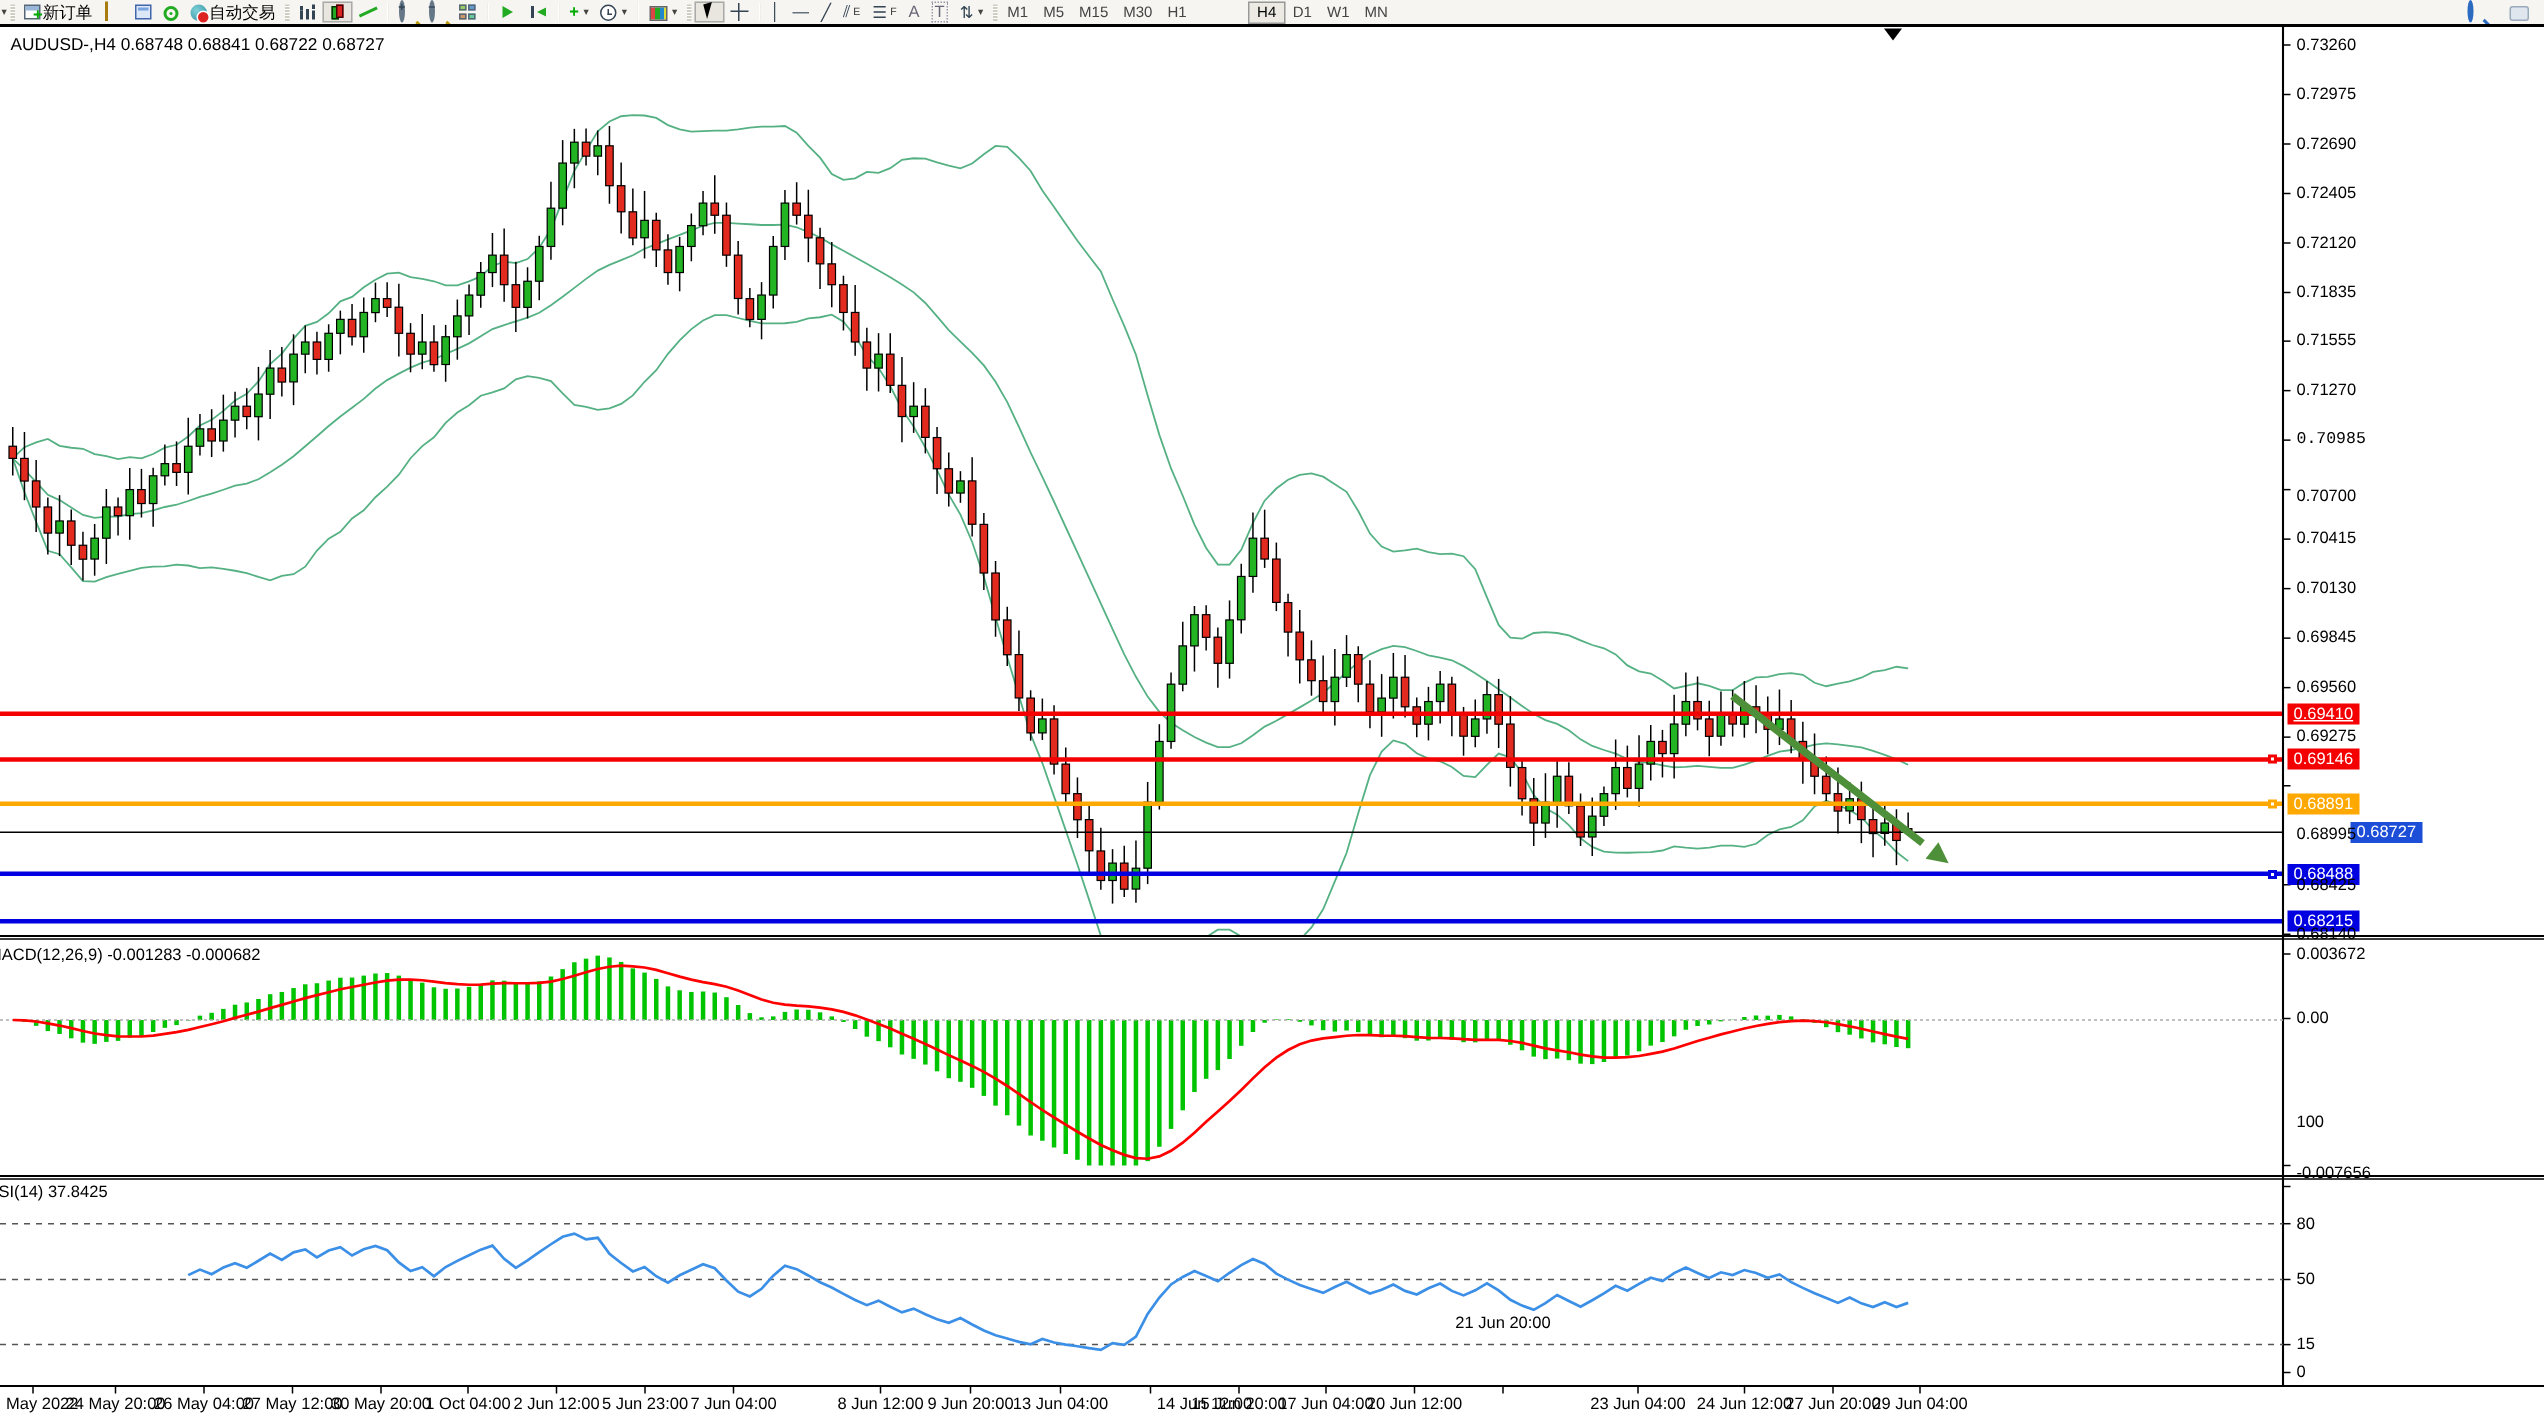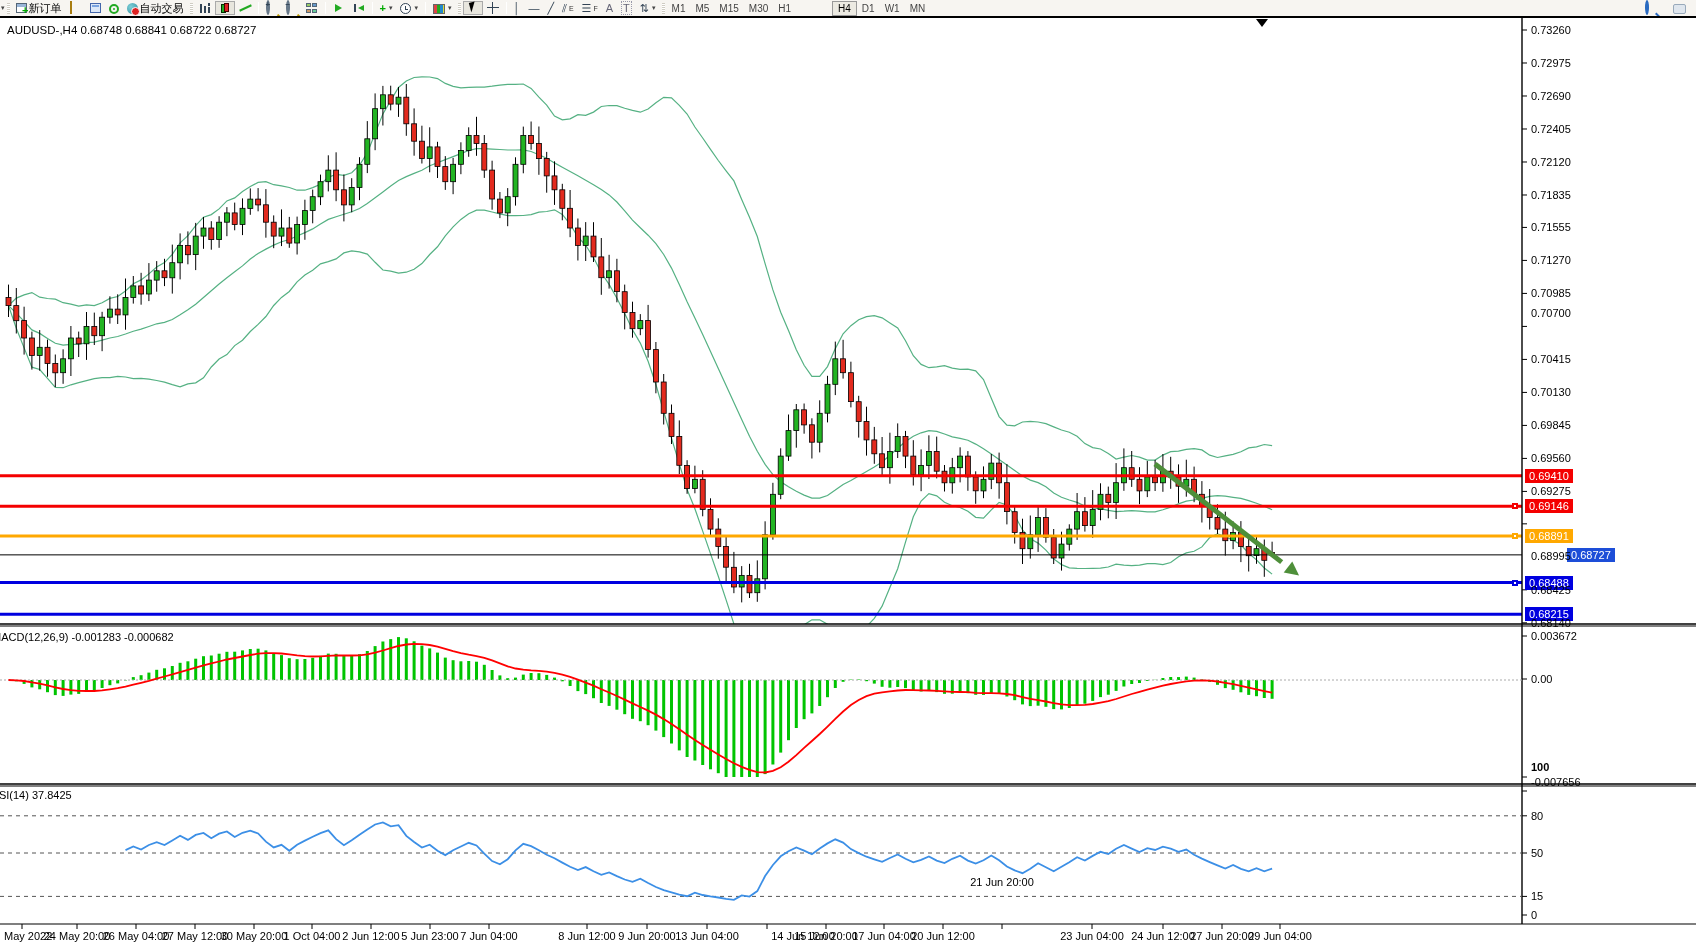--- a/index.html
+++ b/index.html
@@ -747,51 +747,51 @@
       <line x1="826" y1="906" x2="826" y2="911" stroke="#000" stroke-width="1"></line>
       <line x1="884" y1="906" x2="884" y2="911" stroke="#000" stroke-width="1"></line>
       <line x1="943" y1="906" x2="943" y2="911" stroke="#000" stroke-width="1"></line>
       <line x1="1002" y1="906" x2="1002" y2="911" stroke="#000" stroke-width="1"></line>
       <line x1="1092" y1="906" x2="1092" y2="911" stroke="#000" stroke-width="1"></line>
       <line x1="1163" y1="906" x2="1163" y2="911" stroke="#000" stroke-width="1"></line>
       <line x1="1222" y1="906" x2="1222" y2="911" stroke="#000" stroke-width="1"></line>
       <line x1="1280" y1="906" x2="1280" y2="911" stroke="#000" stroke-width="1"></line>
     </svg>
   <div id="overlays">
-      <div class="badge" style="top: 450.788px; background: rgb(244, 0, 0);">0.69410</div>
+      <div class="badge" style="top: 450.788px; background: rgb(244, 0, 0); text-decoration: underline;">0.69410</div>
       <div class="badge" style="top: 481.356px; background: rgb(244, 0, 0);">0.69146</div>
       <div class="handle" style="top: 485.356px; border: 2px solid rgb(244, 0, 0);"></div>
       <div class="badge" style="top: 510.882px; background: rgb(255, 168, 0);">0.68891</div>
       <div class="handle" style="top: 514.882px; border: 2px solid rgb(255, 168, 0);"></div>
       <div class="badge" style="top: 529.872px; background: #1d4ed8; margin-left: 42px;">0.68727</div>
       <div class="badge" style="top: 557.545px; background: rgb(0, 0, 224);">0.68488</div>
       <div class="handle" style="top: 561.545px; border: 2px solid rgb(0, 0, 224);"></div>
       <div class="badge" style="top: 589.156px; background: rgb(0, 0, 224);">0.68215</div>
       <div class="axis-label" style="top: 6px;">0.73260</div>
       <div class="axis-label" style="top: 38.9999px;">0.72975</div>
       <div class="axis-label" style="top: 71.9997px;">0.72690</div>
       <div class="axis-label" style="top: 105px;">0.72405</div>
       <div class="axis-label" style="top: 137.999px;">0.72120</div>
       <div class="axis-label" style="top: 170.999px;">0.71835</div>
       <div class="axis-label" style="top: 203.42px;">0.71555</div>
       <div class="axis-label" style="top: 236.42px;">0.71270</div>
-      <div class="axis-label" style="top: 269.42px;">0.70985</div>
-      <div class="axis-label" style="top: 289px;">0.70700</div>
+      <div class="axis-label" style="top: 269.42px; font-family: Liberation Mono, monospace;">0.70985</div>
+      <div class="axis-label" style="top: 307px;">0.70700</div>
       <div class="axis-label" style="top: 335.42px;">0.70415</div>
       <div class="axis-label" style="top: 368.42px;">0.70130</div>
       <div class="axis-label" style="top: 401.419px;">0.69845</div>
       <div class="axis-label" style="top: 434.419px;">0.69560</div>
       <div class="axis-label" style="top: 467.419px;">0.69275</div>
       <div class="axis-label" style="top: 499.84px; margin-top: 32px;">0.68995</div>
       <div class="axis-label" style="top: 565.84px;">0.68425</div>
       <div class="axis-label" style="top: 598.84px;">0.68140</div>
       <div class="axis-label" style="top: 612px;">0.003672</div>
       <div class="axis-label" style="top: 655px;">0.00</div>
       <div class="axis-label" style="top: 758px; text-align: right;">-0.007656</div>
-      <div class="axis-label" style="top: 743px; font-weight: bold;">100</div>
+      <div class="axis-label" style="top: 724px;">100</div>
       <div class="axis-label" style="top: 791.8px;">80</div>
       <div class="axis-label" style="top: 829px;">50</div>
       <div class="axis-label" style="top: 872.4px;">15</div>
       <div class="axis-label" style="top: 891px;">0</div>
       <div class="time-label" style="top: 912px; left: 4px; transform: none;">May 2022</div>
       <div class="time-label" style="top: 912px; left: 77px;">24 May 20:00</div>
       <div class="time-label" style="top: 912px; left: 136px;">26 May 04:00</div>
       <div class="time-label" style="top: 912px; left: 195px;">27 May 12:00</div>
       <div class="time-label" style="top: 912px; left: 254px;">30 May 20:00</div>
       <div class="time-label" style="top: 912px; left: 312px;">1 Oct 04:00</div>

